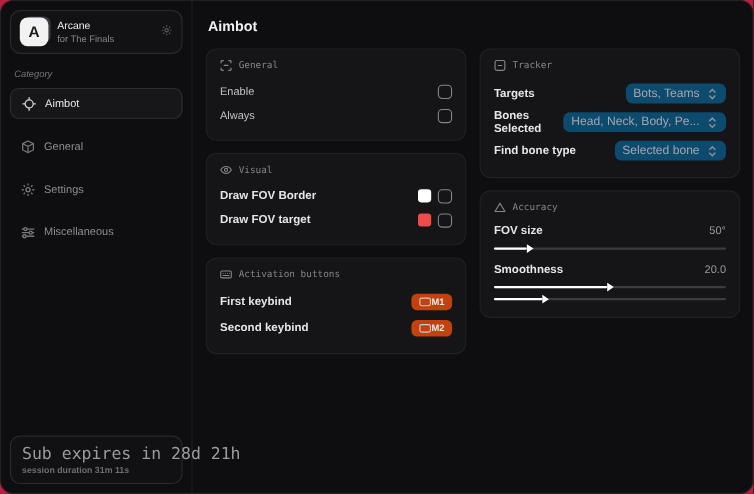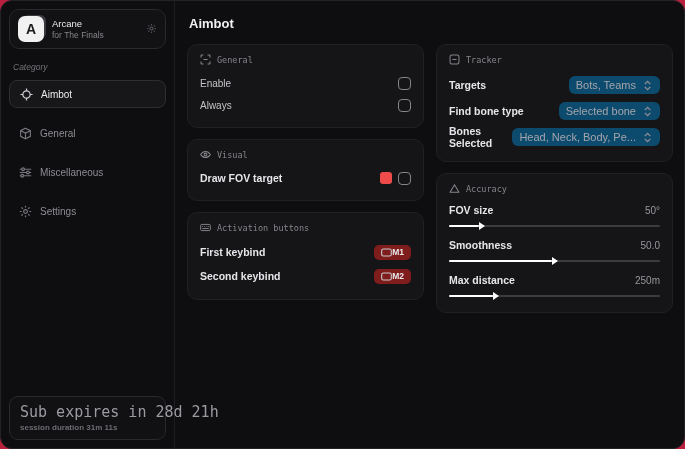--- a/index.html
+++ b/index.html
@@ -77,21 +77,21 @@
   }
   .row-label { font-size:10px; color:#c3c3c8; }
   .row-label.strong { font-weight:bold; color:#e6e6ea; font-size:10.5px; }
   .checkbox {
     width:13px; height:13px; border:1.5px solid #84848a; border-radius:4px;
     background:transparent; flex:none;
   }
   .swatch { width:12px; height:12px; border-radius:3px; flex:none; }
   .right-group { display:flex; align-items:center; gap:6px; }
   .key-chip {
-    background:#7f1d1d; border-radius:5px; padding:2.5px 7px;
+    background:#c2410c; border-radius:5px; padding:2.5px 7px;
     display:flex; align-items:center; gap:0;
     font-size:8.5px; font-weight:bold; color:#e9e9ec;
   }
   .key-chip .chip-icon { width:11px; height:9px; display:flex; color:#c9c9ce; }
   .select-chip {
     background:#0c4a6e; border-radius:6px; padding:3px 7px;
     display:flex; align-items:center; gap:7px;
     font-size:11px; color:#a5a5ab; max-width:148px;
   }
   .select-chip .sel-text { white-space:nowrap; overflow:hidden; }
@@ -148,39 +148,39 @@
           <path d="M8 1.5l6 3v7l-6 3-6-3v-7z"></path>
           <path d="M2 4.5l6 3 6-3M8 7.5v7"></path>
         </svg>
       </span>
       <span>General</span>
     </div>
 
     <div class="nav-item">
       <span class="nav-icon">
         <svg viewBox="0 0 16 16" fill="none" stroke="currentColor" stroke-width="1.5">
+          <circle cx="8" cy="8" r="2.3"></circle>
+          <path d="M8 1v2.2M8 12.8V15M1 8h2.2M12.8 8H15M3 3l1.6 1.6M11.4 11.4L13 13M13 3l-1.6 1.6M4.6 11.4L3 13"></path>
+        </svg>
+      </span>
+      <span>Settings</span>
+    </div>
+
+    <div class="nav-item">
+      <span class="nav-icon">
+        <svg viewBox="0 0 16 16" fill="none" stroke="currentColor" stroke-width="1.5">
           <path d="M1 4h14M1 8h14M1 12h14"></path>
           <circle cx="5" cy="4" r="1.7" fill="#0e0e10"></circle>
           <circle cx="11" cy="8" r="1.7" fill="#0e0e10"></circle>
           <circle cx="4" cy="12" r="1.7" fill="#0e0e10"></circle>
         </svg>
       </span>
       <span>Miscellaneous</span>
     </div>
 
-    <div class="nav-item">
-      <span class="nav-icon">
-        <svg viewBox="0 0 16 16" fill="none" stroke="currentColor" stroke-width="1.5">
-          <circle cx="8" cy="8" r="2.3"></circle>
-          <path d="M8 1v2.2M8 12.8V15M1 8h2.2M12.8 8H15M3 3l1.6 1.6M11.4 11.4L13 13M13 3l-1.6 1.6M4.6 11.4L3 13"></path>
-        </svg>
-      </span>
-      <span>Settings</span>
-    </div>
-
     <div class="sub-card">
       <div class="sub-line1">Sub expires in 28d 21h</div>
       <div class="sub-line2">session duration 31m 11s</div>
     </div>
   </div>
 
   <div class="main">
     <div class="main-title">Aimbot</div>
 
     <div class="columns">
@@ -209,20 +209,27 @@
 
         <div class="card">
           <div class="card-head">
             <span class="head-icon">
               <svg viewBox="0 0 16 16" fill="none" stroke="currentColor" stroke-width="1.5">
                 <path d="M1 8s2.5-4.5 7-4.5S15 8 15 8s-2.5 4.5-7 4.5S1 8 1 8z"></path>
                 <circle cx="8" cy="8" r="2"></circle>
               </svg>
             </span>
             <span>Visual</span>
+          </div>
+          <div class="row">
+            <span class="row-label strong">Draw FOV Border</span>
+            <span class="right-group">
+              <span class="swatch" style="background: rgb(255, 255, 255);"></span>
+              <span class="checkbox"></span>
+            </span>
           </div>
           <div class="row">
             <span class="row-label strong">Draw FOV target</span>
             <span class="right-group">
               <span class="swatch" style="background: rgb(239, 75, 75);"></span>
               <span class="checkbox"></span>
             </span>
           </div>
         </div>
 
@@ -278,41 +285,41 @@
             <span class="select-chip">
               <span class="sel-text">Bots, Teams</span>
               <span class="sel-icon">
                 <svg viewBox="0 0 10 12" fill="none" stroke="currentColor" stroke-width="1.5">
                   <path d="M2 4.5L5 1.5l3 3M2 7.5l3 3 3-3"></path>
                 </svg>
               </span>
             </span>
           </div>
           <div class="row" style="min-height:26px">
+            <span class="row-label strong">Bones Selected</span>
+            <span class="select-chip">
+              <span class="sel-text">Head, Neck, Body, Pe...</span>
+              <span class="sel-icon">
+                <svg viewBox="0 0 10 12" fill="none" stroke="currentColor" stroke-width="1.5">
+                  <path d="M2 4.5L5 1.5l3 3M2 7.5l3 3 3-3"></path>
+                </svg>
+              </span>
+            </span>
+          </div>
+          <div class="row" style="min-height:26px">
             <span class="row-label strong">Find bone type</span>
             <span class="select-chip">
               <span class="sel-text">Selected bone</span>
               <span class="sel-icon">
                 <svg viewBox="0 0 10 12" fill="none" stroke="currentColor" stroke-width="1.5">
                   <path d="M2 4.5L5 1.5l3 3M2 7.5l3 3 3-3"></path>
                 </svg>
               </span>
             </span>
           </div>
-          <div class="row" style="min-height:26px">
-            <span class="row-label strong">Bones Selected</span>
-            <span class="select-chip">
-              <span class="sel-text">Head, Neck, Body, Pe...</span>
-              <span class="sel-icon">
-                <svg viewBox="0 0 10 12" fill="none" stroke="currentColor" stroke-width="1.5">
-                  <path d="M2 4.5L5 1.5l3 3M2 7.5l3 3 3-3"></path>
-                </svg>
-              </span>
-            </span>
-          </div>
         </div>
 
         <div class="card">
           <div class="card-head">
             <span class="head-icon">
               <svg viewBox="0 0 16 16" fill="none" stroke="currentColor" stroke-width="1.5">
                 <path d="M8 2.5l6.5 11h-13z" stroke-linejoin="round"></path>
               </svg>
             </span>
             <span>Accuracy</span>
@@ -324,32 +331,28 @@
               <span class="acc-value">50°</span>
             </div>
             <div class="slider">
               <div class="slider-fill" style="width: 14%;"></div>
             </div>
           </div>
 
           <div class="acc-group">
             <div class="acc-row">
               <span class="row-label strong">Smoothness</span>
-              <span class="acc-value">50.0</span>
+              <span class="acc-value">20.0</span>
             </div>
             <div class="slider">
               <div class="slider-fill" style="width: 49%;"></div>
             </div>
           </div>
 
           <div class="acc-group">
-            <div class="acc-row">
-              <span class="row-label strong">Max distance</span>
-              <span class="acc-value">250m</span>
-            </div>
             <div class="slider">
               <div class="slider-fill" style="width: 21%;"></div>
             </div>
           </div>
         </div>
 
       </div>
     </div>
   </div>
 </div>

